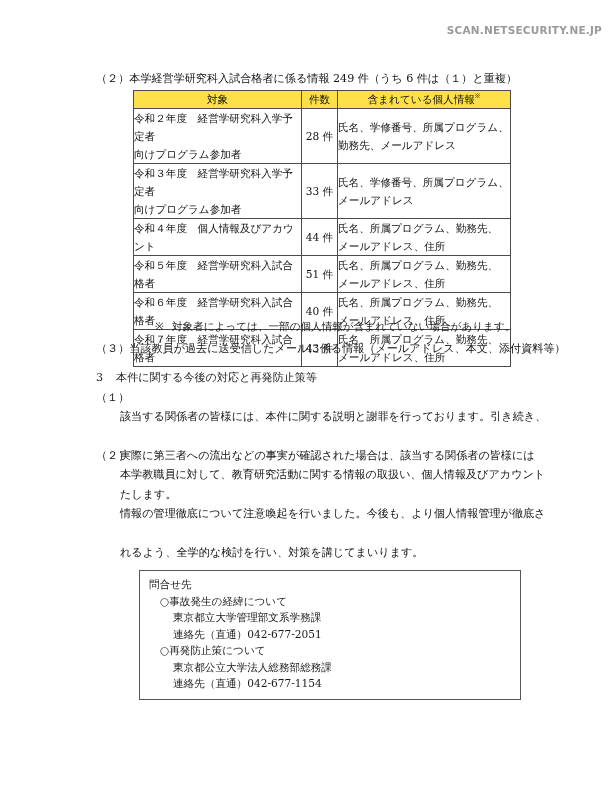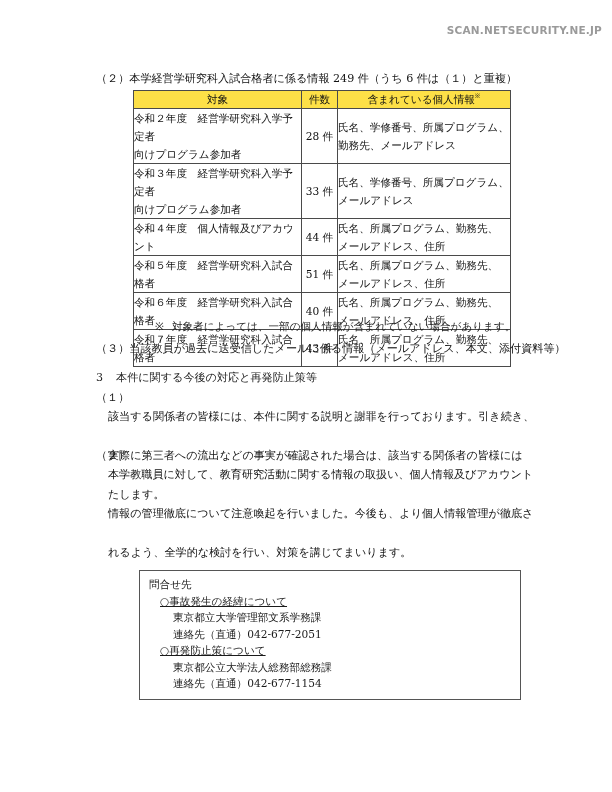--- a/index.html
+++ b/index.html
@@ -136,21 +136,21 @@
   }
   .sec3-item-1 { left: 96px; top: 388px; }
   .sec3-item-2 { left: 96px; top: 446px; }
 
   .sec3-item .lbl {
     position: absolute;
     left: 0;
     top: 0;
   }
   .sec3-item .body {
-    margin-left: 12px;
+    margin-left: 24px;
     white-space: pre-line;
     font-family: Liberation Serif, serif;
   }
   .sec3-item .body .ln { display: block; white-space: nowrap; }
 
   
   .contact-box {
     position: absolute;
     left: 139px;
     top: 530px;
@@ -160,21 +160,20 @@
     padding: 5px 0 7px 0;
     font-size: 10.6px;
     line-height: 16.5px;
     margin-top: 40px;
   }
   .contact-box .cb-title {
     padding-left: 9px;
   }
   .contact-box .cb-group-head {
     padding-left: 20px;
-    text-decoration: underline;
   }
   .contact-box .cb-row {
     padding-left: 33px;
     display: flex;
     flex-direction: column;
   }
   .contact-box .cb-dept { width: 152px; white-space: nowrap; }
   .contact-box .cb-tel  { white-space: nowrap; }
 </style>
 </head>

